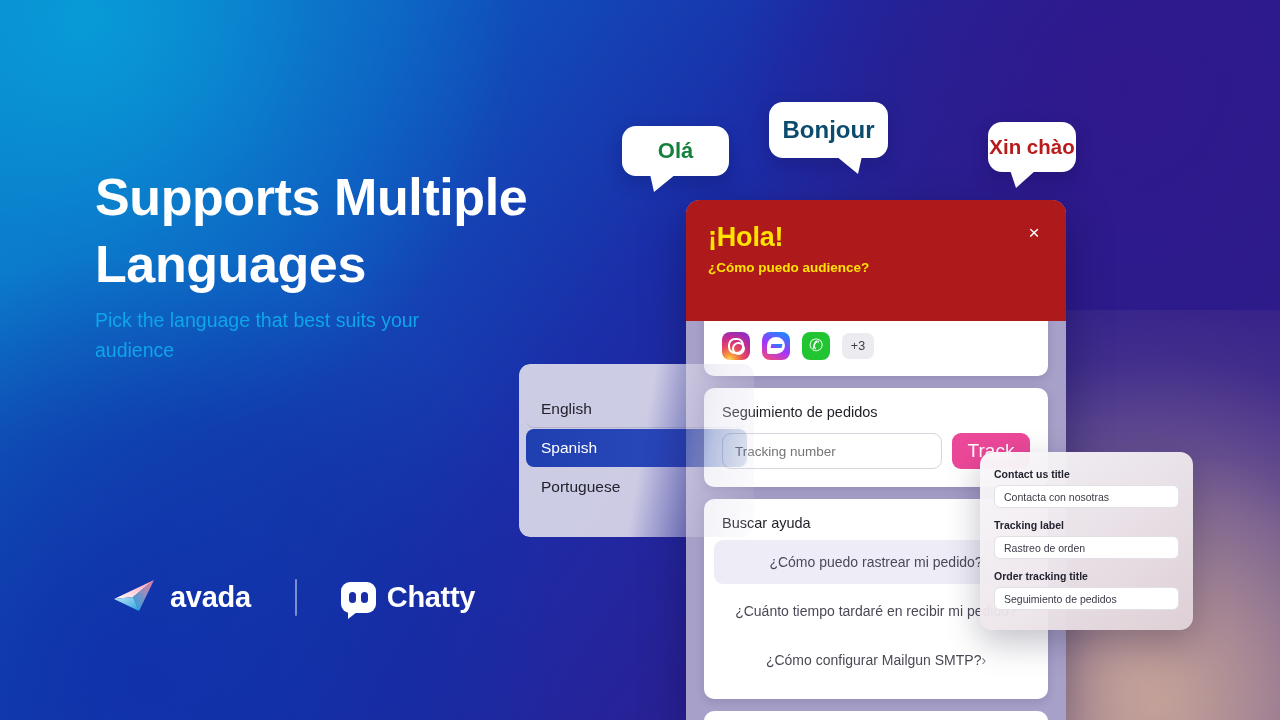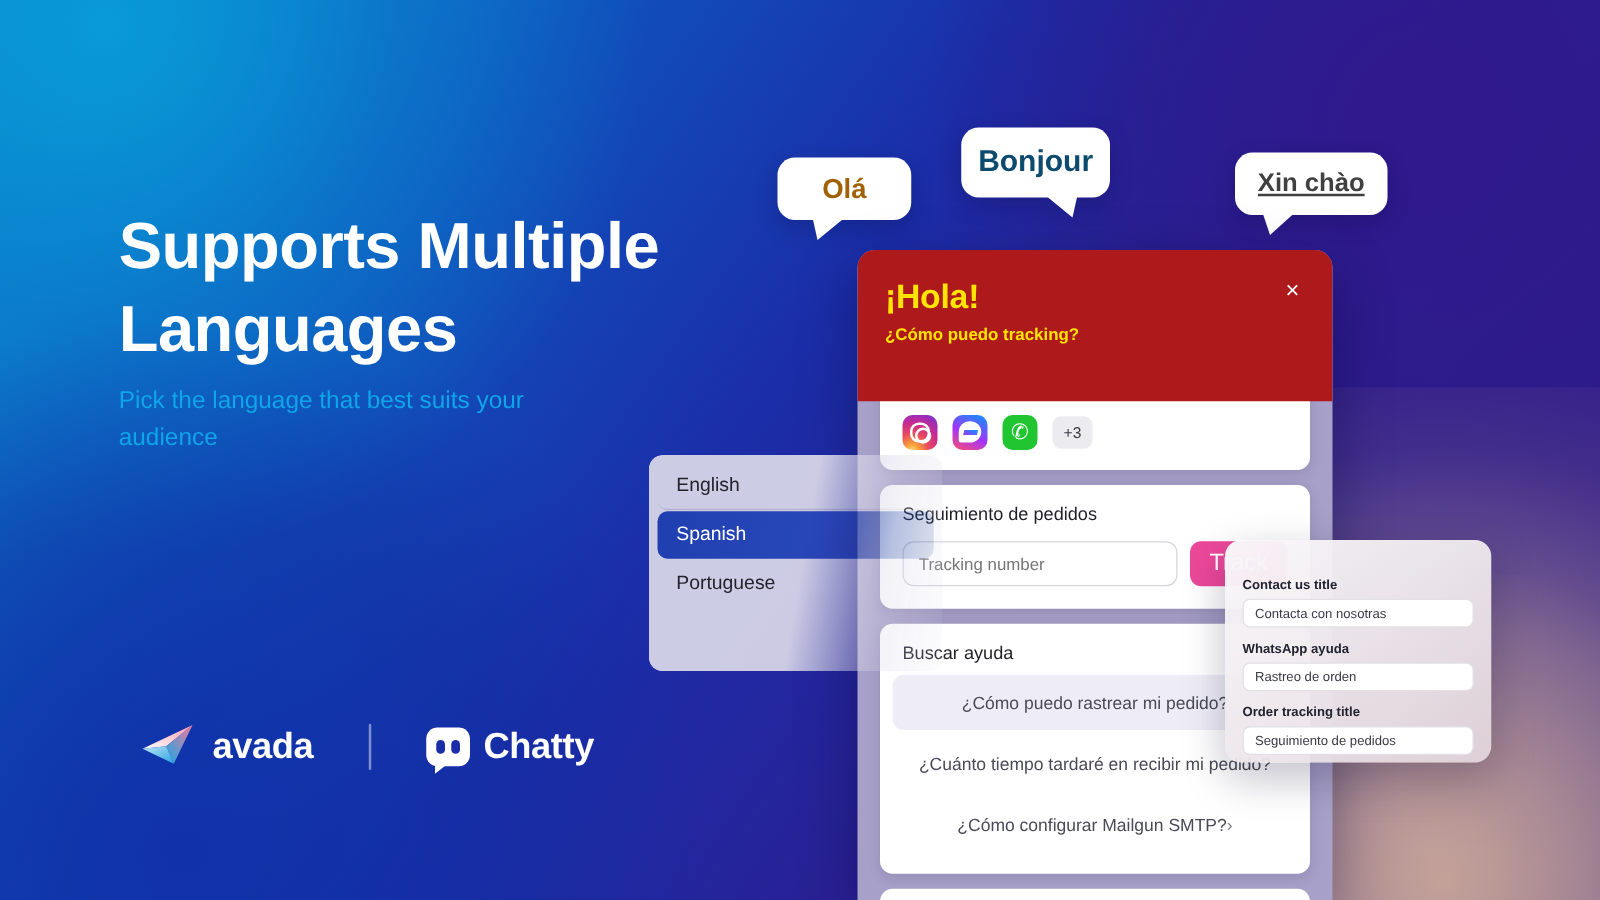--- a/index.html
+++ b/index.html
@@ -67,25 +67,25 @@
   .bubble{
     position:absolute; background:#fff; border-radius:14px;
     display:flex; align-items:center; justify-content:center;
     box-shadow:0 6px 18px rgba(10,10,50,.22);
     font-weight:bold;
   }
   .bubble:after{
     content:""; position:absolute; bottom:-16px; width:0;height:0;
     border-top:18px solid #fff;
   }
-  .bubble-ola{ left:622px; top:126px; width:107px; height:50px; font-size:22px; color:#a16207; }
+  .bubble-ola{ left:622px; top:126px; width:107px; height:50px; font-size:22px; color:#15803d; }
   .bubble-ola:after{ left:28px; border-left:4px solid transparent; border-right:22px solid transparent; }
   .bubble-bonjour{ left:769px; top:74px; width:119px; height:56px; font-size:24px; color:#0c4a6e;margin-top:28px; }
   .bubble-bonjour:after{ right:26px; border-right:4px solid transparent; border-left:22px solid transparent; }
-  .bubble-xin{ left:988px; top:122px; width:122px; height:50px; font-size:20.5px; color:#404040;text-decoration:underline; }
+  .bubble-xin{ left:988px; top:122px; width:88px; height:50px; font-size:20.5px; color:#b91c1c; }
   .bubble-xin:after{ left:22px; border-left:6px solid transparent; border-right:20px solid transparent; }
 
   
   .widget{
     position:absolute; left:686px; top:200px; width:380px; height:520px;
     background:#a7a0c8; border-radius:14px 14px 0 0; overflow:hidden;
     box-shadow:0 16px 46px rgba(5,5,40,.34);
   }
   .w-header{
     background:#ae1a1b; padding:22px 22px 46px 22px; position:relative;
@@ -146,40 +146,40 @@
   }
   .faq-item.active{ background:#eeedf7; }
   .faq-chev{ color:#7a7a88; font-size:14px; }
   .card-stub{ height:30px; margin:0 18px; background:#fff; border-radius:10px 10px 0 0; }
 
   
   .lang-menu{
     position:absolute; left:519px; top:364px; width:235px; height:173px;
     background:rgba(218,216,234,.93); border-radius:11px;
     box-shadow:0 14px 36px rgba(10,10,45,.3);
-    padding:5px 0; overflow:hidden;
+    padding:25px 0; overflow:hidden;
     -webkit-mask-image:linear-gradient(100deg,#000 0%,#000 52%,rgba(0,0,0,.35) 78%,rgba(0,0,0,.08) 100%);
             mask-image:linear-gradient(100deg,#000 0%,#000 52%,rgba(0,0,0,.35) 78%,rgba(0,0,0,.08) 100%);
   }
   .lang-item{
     height:38px; margin:1px 7px; display:flex; align-items:center;
     padding:0 15px; font-size:15.5px; color:#23232c; border-radius:8px;
     border-bottom:1px solid rgba(150,148,172,.45);
   }
   .lang-item:last-child{ border-bottom:none; }
   .lang-item.selected{
     background:linear-gradient(100deg,#1f3fb0 0%,#2947b8 60%,#32519e 100%);
     color:#fff; border-bottom:none;
   }
 
   
   .settings{
-    position:absolute; left:980px; top:432px; width:213px; height:178px;
+    position:absolute; left:980px; top:452px; width:213px; height:178px;
     background:linear-gradient(145deg, rgba(249,248,250,.97) 0%, rgba(240,234,238,.95) 45%, rgba(225,212,218,.93) 100%);
-    border-radius:13px; padding:30px 14px;
+    border-radius:13px; padding:16px 14px;
     box-shadow:0 12px 34px rgba(10,10,45,.26);
   }
   .set-label{ font-size:10.5px; font-weight:bold; color:#232330; margin-bottom:5px; }
   .set-field{
     height:23px; background:#fff; border:1px solid #e2e0e6; border-radius:6px;
     display:flex; align-items:center; padding:0 9px;
     font-size:10.5px; color:#3a3a46; margin-bottom:11px;
   }
   .set-field:last-child{ margin-bottom:0; }
 </style>
@@ -234,21 +234,21 @@
 </div>
 
 <div class="bubble bubble-ola">Olá</div>
 <div class="bubble bubble-bonjour">Bonjour</div>
 <div class="bubble bubble-xin">Xin chào</div>
 
 <div class="widget">
 
   <div class="w-header">
     <div class="w-title">¡Hola!</div>
-    <div class="w-sub">¿Cómo puedo tracking?</div>
+    <div class="w-sub">¿Cómo puedo audience?</div>
     <div class="w-close">×</div>
   </div>
 
   <div class="card card-contact">
     <div class="card-label">Contáctanos</div>
     <div class="social-row">
       <span class="soc soc-ig"></span>
       <span class="soc soc-ms"></span>
       <span class="soc soc-wa"></span>
       <span class="soc-more">+3</span>
@@ -286,18 +286,18 @@
 <div class="lang-menu">
   <div class="lang-item">English</div>
   <div class="lang-item selected">Spanish</div>
   <div class="lang-item">Portuguese</div>
 </div>
 
 <div class="settings">
   <div class="set-label">Contact us title</div>
   <div class="set-field">Contacta con nosotras</div>
 
-  <div class="set-label">WhatsApp ayuda</div>
+  <div class="set-label">Tracking label</div>
   <div class="set-field">Rastreo de orden</div>
 
   <div class="set-label">Order tracking title</div>
   <div class="set-field">Seguimiento de pedidos</div>
 </div>
 
 </body></html>

